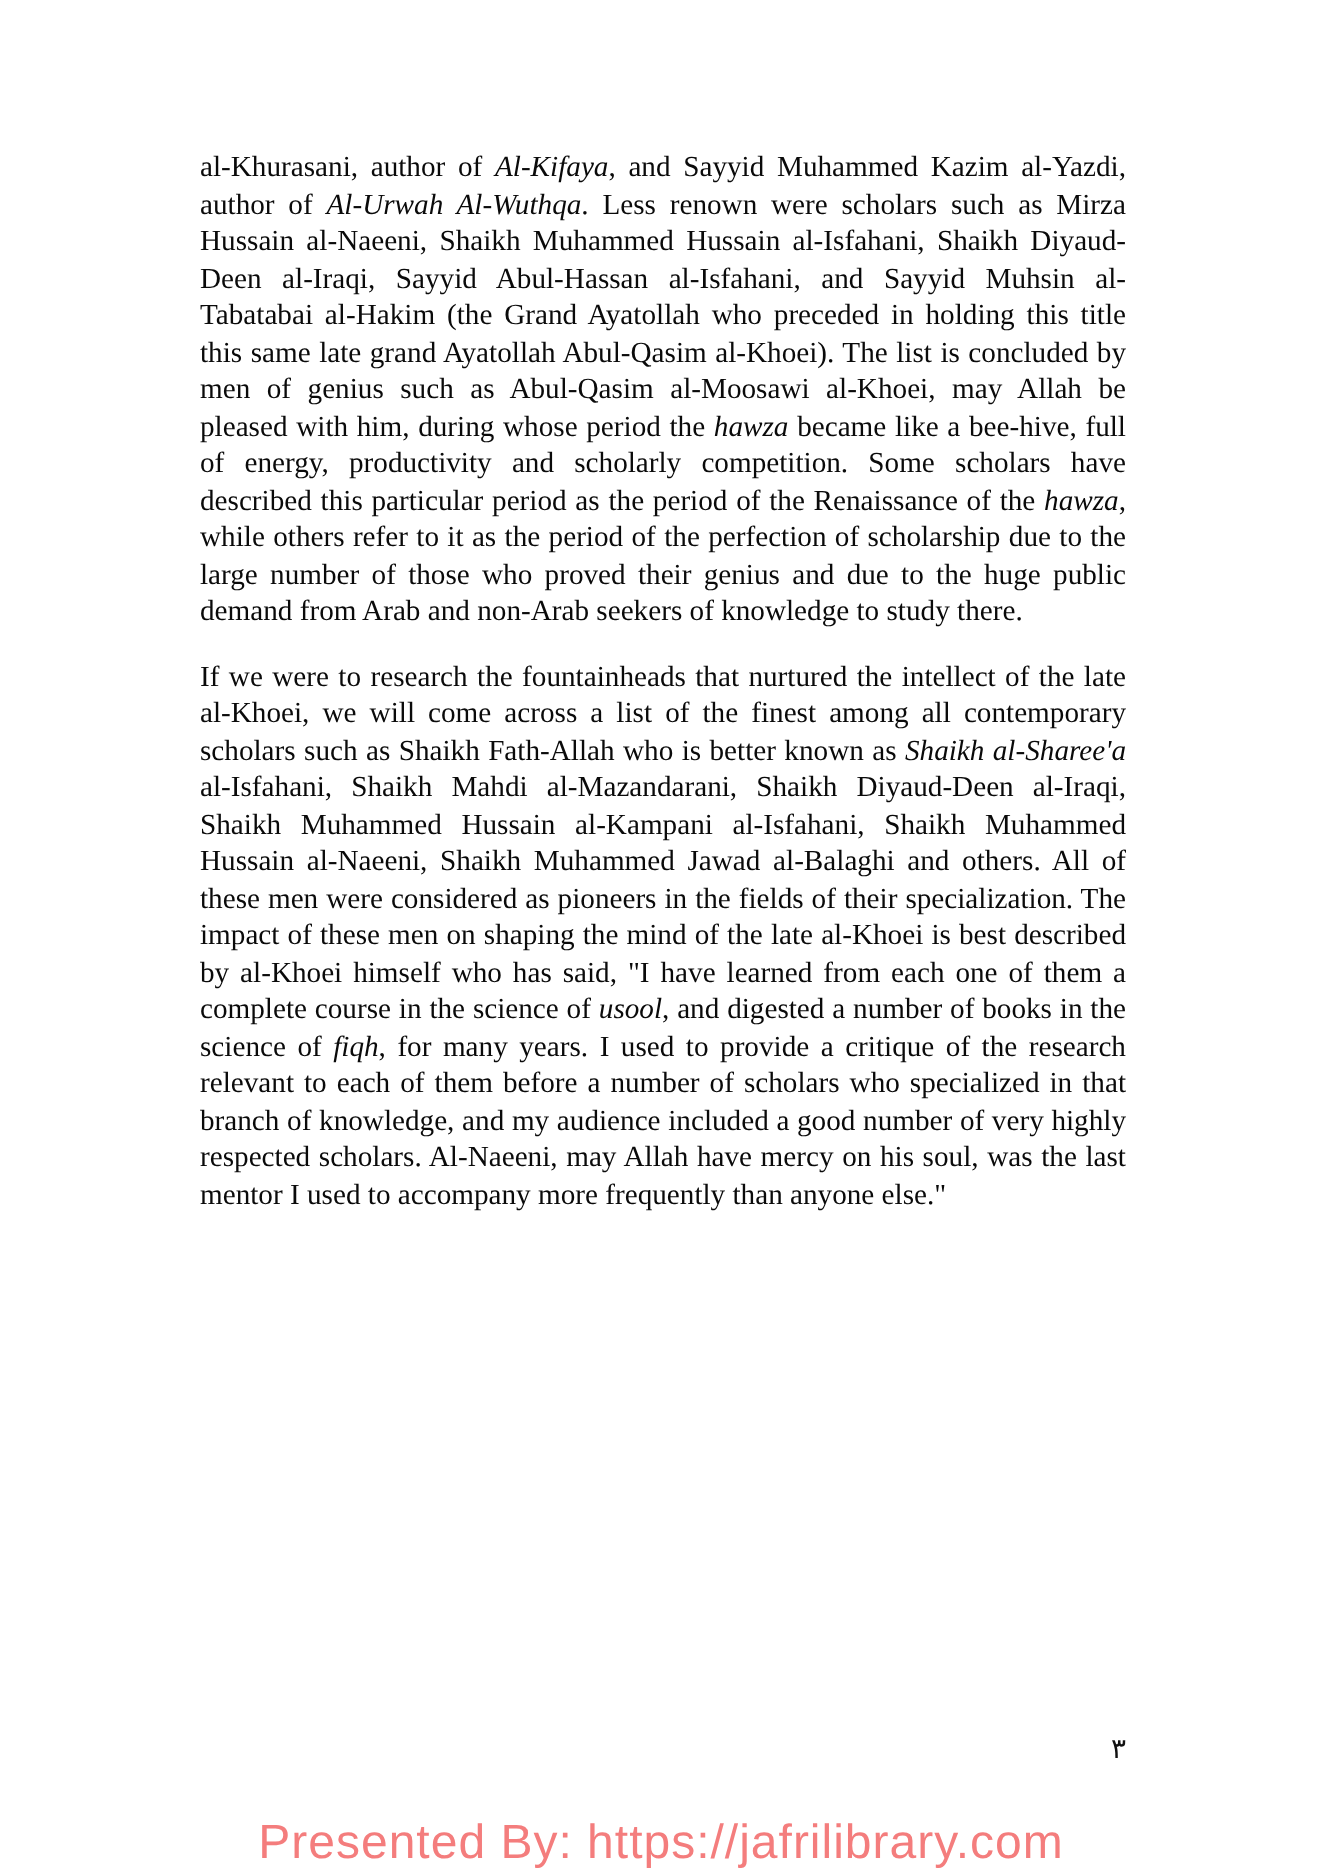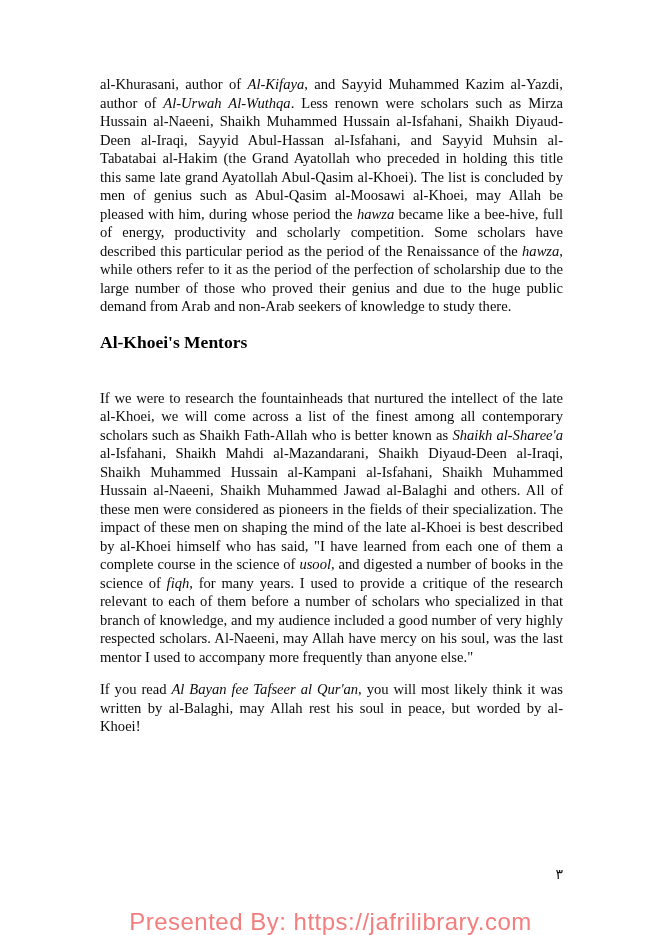--- a/index.html
+++ b/index.html
@@ -61,22 +61,20 @@
     cursor: pointer;
   }
 </style>
 </head>
 <body>
 
 <div class="page">
 
   <div class="doc-body" style="color: rgb(10, 10, 10);">
       <p><span>al-Khurasani, author of </span><span class="italic">Al-Kifaya</span><span>, and Sayyid Muhammed Kazim al-Yazdi, author of </span><span class="italic">Al-Urwah Al-Wuthqa</span><span>. Less renown were scholars such as Mirza Hussain al-Naeeni, Shaikh Muhammed Hussain al-Isfahani, Shaikh Diyaud-Deen al-Iraqi, Sayyid Abul-Hassan al-Isfahani, and Sayyid Muhsin al-Tabatabai al-Hakim (the Grand Ayatollah who preceded in holding this title this same late grand Ayatollah Abul-Qasim al-Khoei). The list is concluded by men of genius such as Abul-Qasim al-Moosawi al-Khoei, may Allah be pleased with him, during whose period the </span><span class="italic">hawza</span><span> became like a bee-hive, full of energy, productivity and scholarly competition. Some scholars have described this particular period as the period of the Renaissance of the </span><span class="italic">hawza</span><span>, while others refer to it as the period of the perfection of scholarship due to the large number of those who proved their genius and due to the huge public demand from Arab and non-Arab seekers of knowledge to study there.</span></p>
-      <h2>Al-Khoei's Mentors</h2>
       <p><span>If we were to research the fountainheads that nurtured the intellect of the late al-Khoei, we will come across a list of the finest among all contemporary scholars such as Shaikh Fath-Allah who is better known as </span><span class="italic">Shaikh al-Sharee'a</span><span> al-Isfahani, Shaikh Mahdi al-Mazandarani, Shaikh Diyaud-Deen al-Iraqi, Shaikh Muhammed Hussain al-Kampani al-Isfahani, Shaikh Muhammed Hussain al-Naeeni, Shaikh Muhammed Jawad al-Balaghi and others. All of these men were considered as pioneers in the fields of their specialization. The impact of these men on shaping the mind of the late al-Khoei is best described by al-Khoei himself who has said, "I have learned from each one of them a complete course in the science of </span><span class="italic">usool</span><span>, and digested a number of books in the science of </span><span class="italic">fiqh</span><span>, for many years. I used to provide a critique of the research relevant to each of them before a number of scholars who specialized in that branch of knowledge, and my audience included a good number of very highly respected scholars. Al-Naeeni, may Allah have mercy on his soul, was the last mentor I used to accompany more frequently than anyone else."</span></p>
-      <p><span>If you read </span><span class="italic">Al Bayan fee Tafseer al Qur'an</span><span>, you will most likely think it was written by al-Balaghi, may Allah rest his soul in peace, but worded by al-Khoei!</span></p>
     </div>
 
   <div class="page-number">٣</div>
 
   <a class="watermark" style="color: rgb(244, 125, 125);">Presented By: https://jafrilibrary.com</a>
 
 </div>
 
 </body></html>

